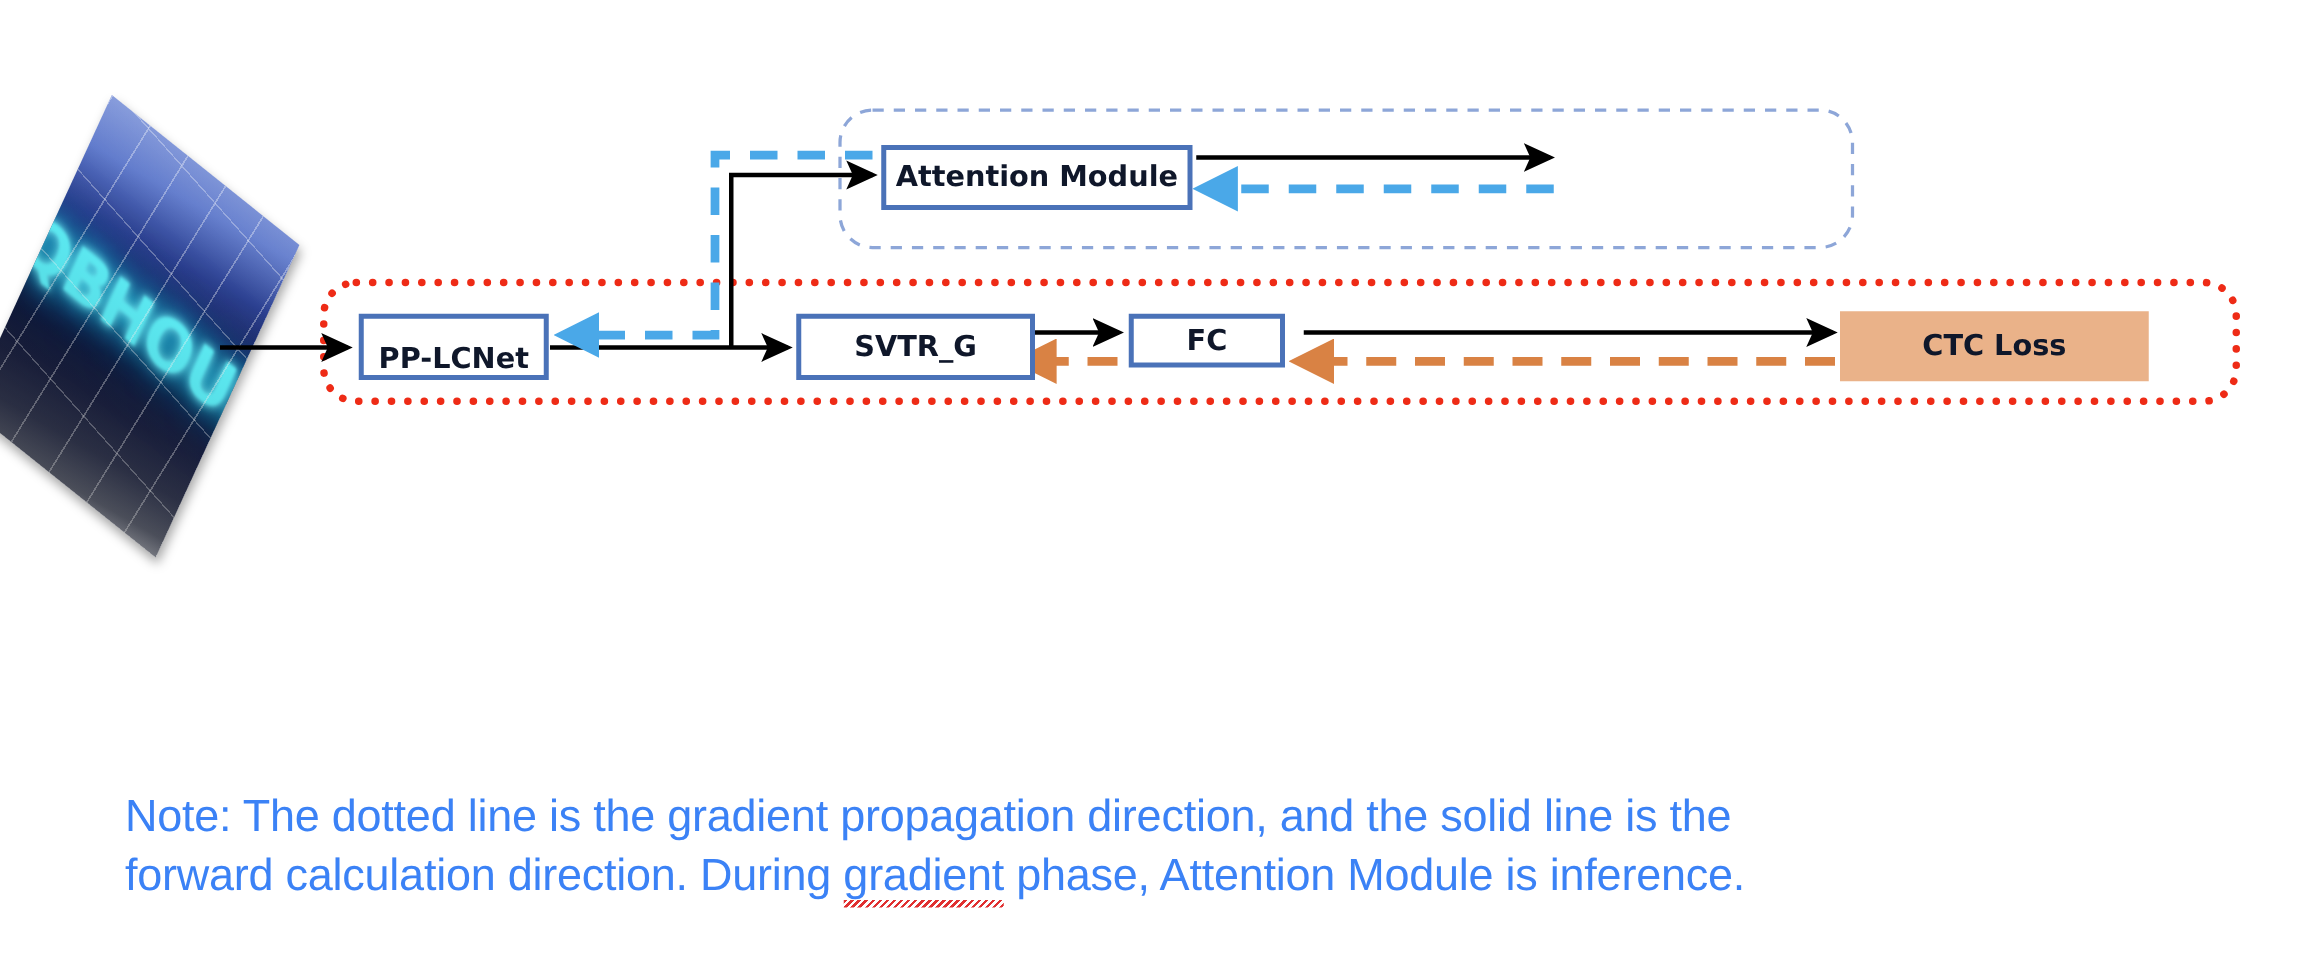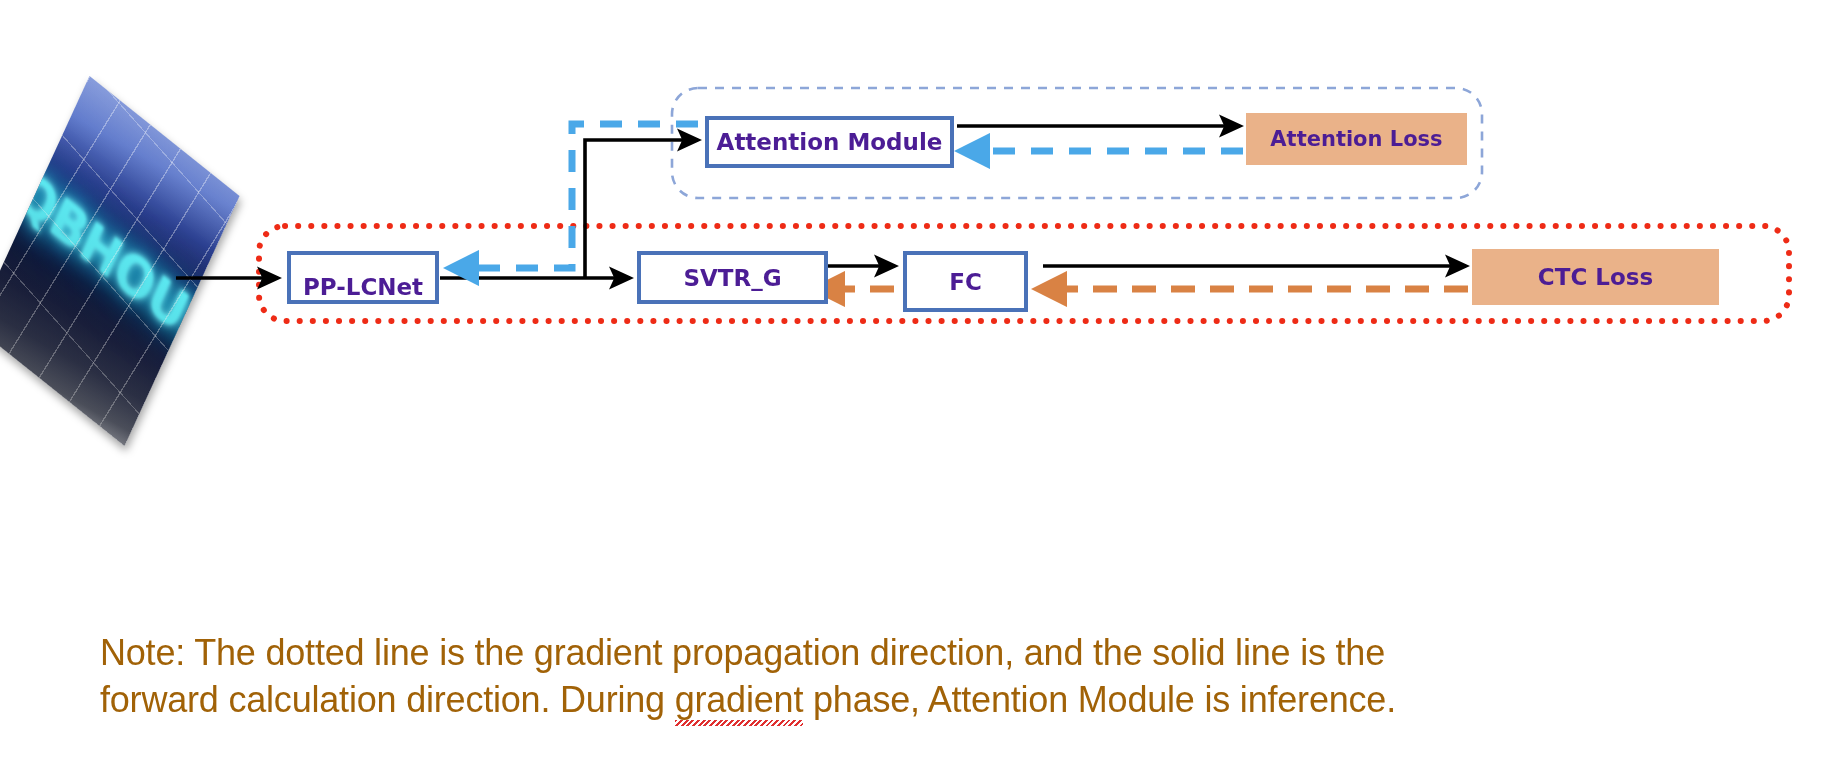--- a/index.html
+++ b/index.html
@@ -114,49 +114,49 @@
 
   
   .node {
     position: absolute;
     box-sizing: border-box;
     display: flex;
     align-items: center;
     justify-content: center;
     font-family: "DejaVu Sans", sans-serif;
     font-weight: 700;
-    color: #4c1d95;
+    color: #0f172a;
     white-space: nowrap;
   }
   .node.module {
     background: #ffffff;
     border: 4px solid #4a72b8;
   }
   .node.loss {
     background: #eab289;
     border: none;
   }
 
   #node-pplcnet   { left: 287px; top: 251px; width: 152px; height: 53px; font-size: 23px; align-items: flex-end; }
   #node-svtrg     { left: 637px; top: 251px; width: 191px; height: 53px; font-size: 23px; }
-  #node-fc        { left: 903px; top: 251px; width: 125px; height: 61px; font-size: 23px; }
+  #node-fc        { left: 903px; top: 251px; width: 125px; height: 43px; font-size: 23px; }
   #node-ctcloss   { left: 1472px; top: 249px; width: 247px; height: 56px; font-size: 23px; }
   #node-attnmod   { left: 705px; top: 116px; width: 249px; height: 52px; font-size: 23px; }
   #node-attnloss  { left: 1246px; top: 113px; width: 221px; height: 52px; font-size: 21px; }
 
   
   #note-caption {
     position: absolute;
     left: 100px;
     top: 630px;
     width: 1700px;
     font-family: "Liberation Sans", sans-serif;
     font-size: 36px;
     line-height: 1.30;
-    color: #a16207;
+    color: #3b82f6;
     letter-spacing: -0.2px;
   }
   #note-caption .misspell {
     position: relative;
     display: inline-block;
   }
   #note-caption .misspell::after {
     content: "";
     position: absolute;
     left: 0;
@@ -234,22 +234,19 @@
   </div>
 
   <div class="node loss" id="node-ctcloss">
     <span>CTC Loss</span>
   </div>
 
   <div class="node module" id="node-attnmod">
     <span>Attention Module</span>
   </div>
 
-  <div class="node loss" id="node-attnloss">
-    <span>Attention Loss</span>
-  </div>
 
   <div id="note-caption">
     <span>Note: The dotted line is the gradient propagation direction, and the solid line is the</span><br>
     <span>forward calculation direction. During </span><span class="misspell">gradient</span><span> phase, Attention Module is inference.</span>
   </div>
 
 </div>
 
 </body></html>

